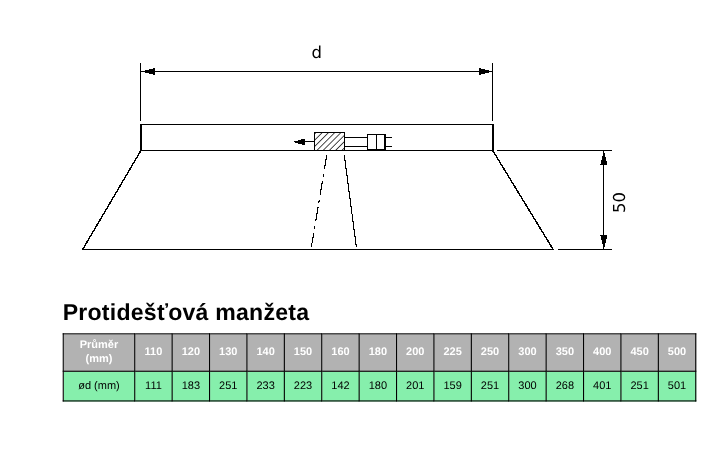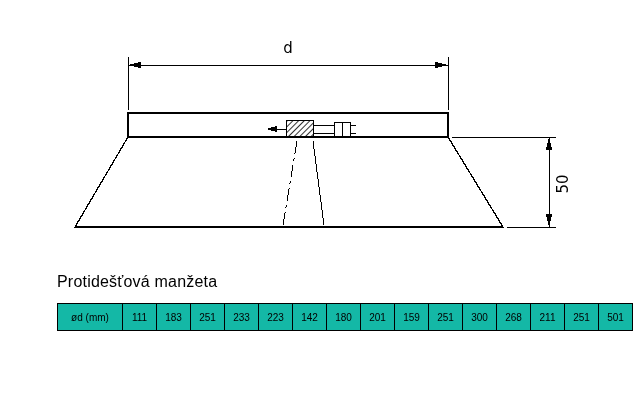--- a/index.html
+++ b/index.html
@@ -3,30 +3,30 @@
 <meta charset="utf-8">
 <style>
   html,body{margin:0;padding:0;}
   body{
     width:644px;height:413px;background:#ffffff;position:relative;overflow:hidden;
     font-family:"Liberation Sans",sans-serif;color:#000;
   }
   .drawing{position:absolute;top:0;left:0;}
   .title{
     position:absolute;left:57px;top:273px;
-    font-size:16px;font-weight:normal;letter-spacing:.2px;
+    font-size:21px;font-weight:bold;letter-spacing:.2px;
   }
   .table-wrap{position:absolute;left:57px;top:303px;}
   table{border-collapse:collapse;table-layout:fixed;}
   th,td{
     border:1px solid #000;text-align:center;vertical-align:middle;
     font-size:10px;width:31px;padding:0 1px;
   }
   th{background:#b2b2b2;color:#fff;font-weight:bold;height:33px;}
-  td{height:26px;background:#14b8a6;color:#000;font-weight:normal;}
+  td{height:26px;background:#86efac;color:#000;font-weight:normal;}
   th.lbl,td.lbl{width:62px;}
   th.lbl{white-space:pre-line;line-height:1.25;font-size:10px;}
   svg line,svg polygon,svg rect,svg path{shape-rendering:crispEdges;}
 </style>
 </head>
 <body>
 
 <svg class="drawing" width="644" height="265" viewBox="0 0 644 265" xmlns="http://www.w3.org/2000/svg">
   <defs>
     <pattern id="hatch" width="4" height="4" patternUnits="userSpaceOnUse" patternTransform="rotate(45)">
@@ -63,33 +63,52 @@
   <polygon points="549,137 545.8,150 552.2,150" fill="#000"></polygon>
   <polygon points="549,227 545.8,214 552.2,214" fill="#000"></polygon>
   <text x="568" y="184" font-size="15" text-anchor="middle" fill="#000" font-family="DejaVu Sans, sans-serif" transform="rotate(-90 568 184)">50</text>
 </svg>
 
 <div class="title">Protidešťová manžeta</div>
 
 <div class="table-wrap">
   <table>
     <tbody>
+        <tr>
+      <th class="lbl">Průměr
+(mm)</th>
+      <th>110</th>
+      <th>120</th>
+      <th>130</th>
+      <th>140</th>
+      <th>150</th>
+      <th>160</th>
+      <th>180</th>
+      <th>200</th>
+      <th>225</th>
+      <th>250</th>
+      <th>300</th>
+      <th>350</th>
+      <th>400</th>
+      <th>450</th>
+      <th>500</th>
+    </tr>
     <tr>
       <td class="lbl">ød (mm)</td>
       <td>111</td>
       <td>183</td>
       <td>251</td>
       <td>233</td>
       <td>223</td>
       <td>142</td>
       <td>180</td>
       <td>201</td>
       <td>159</td>
       <td>251</td>
       <td>300</td>
       <td>268</td>
-      <td>211</td>
+      <td>401</td>
       <td>251</td>
       <td>501</td>
     </tr>
   </tbody>
     </table>
 </div>
 
 </body></html>

